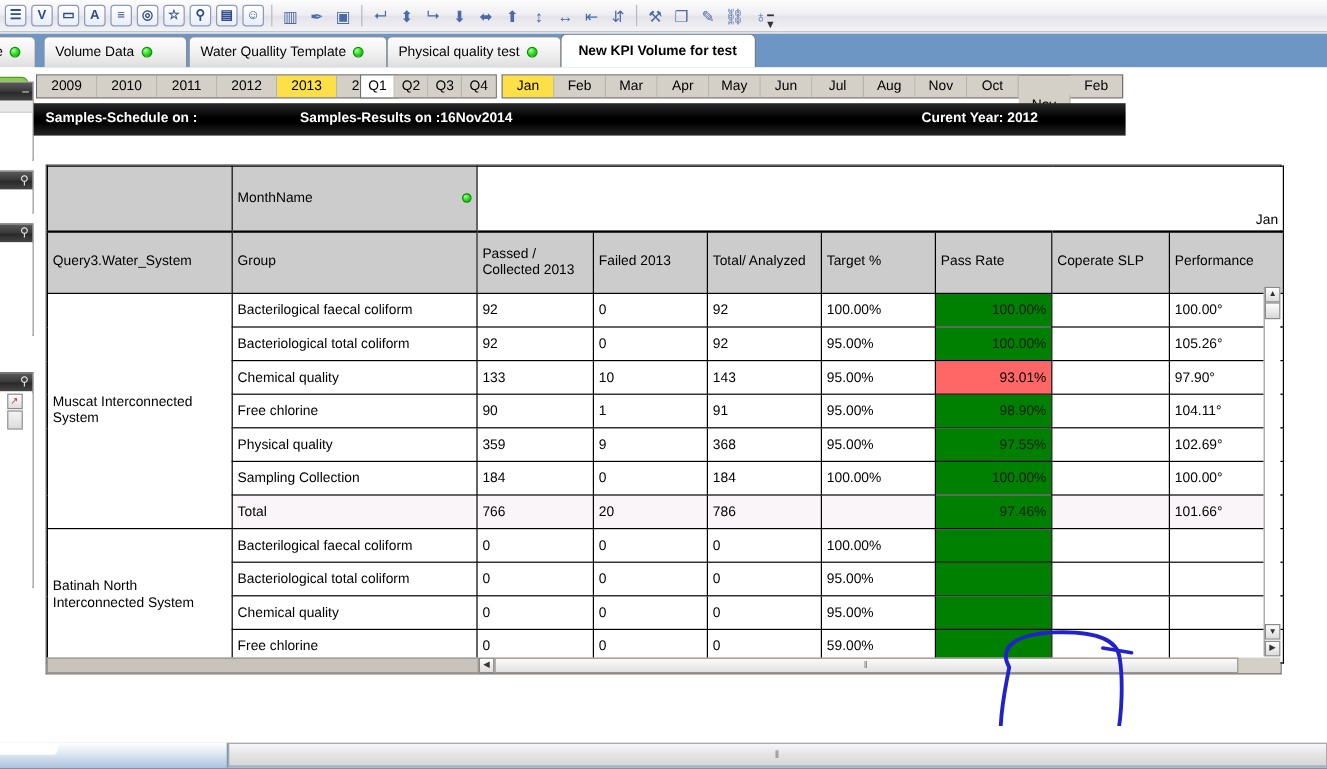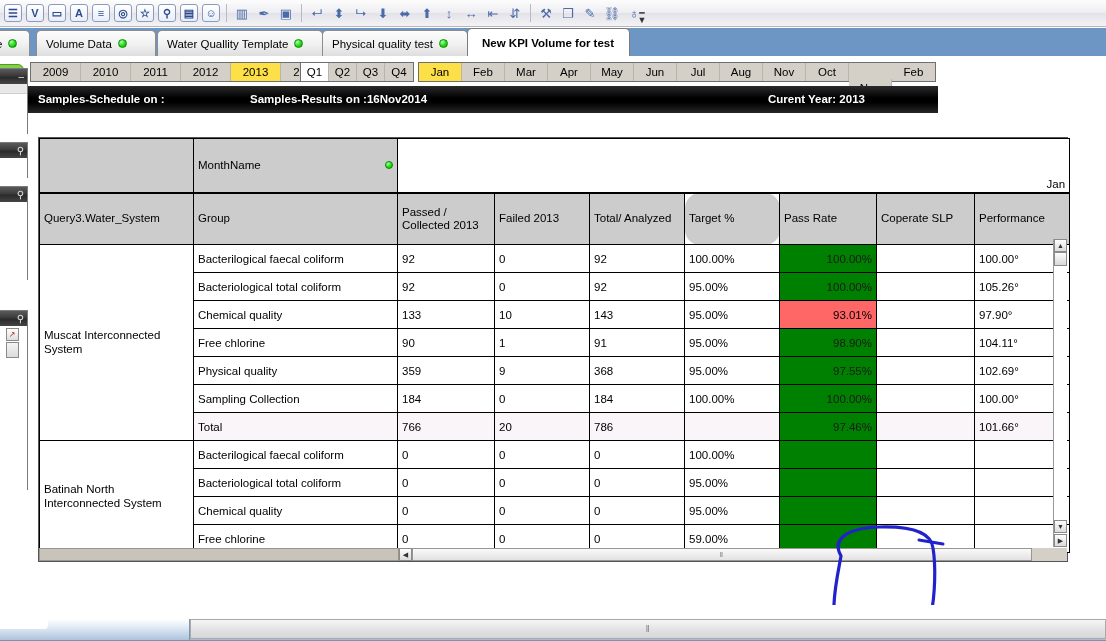--- a/index.html
+++ b/index.html
@@ -415,21 +415,21 @@
         <span>Nov</span>
       </div>
       <div class="selcell" style="width: 43px;">
         <span>Feb</span>
       </div>
     </div>
 
   <div class="infobar">
     <span style="left:10px;">Samples-Schedule on  :</span>
     <span style="left:222px;">Samples-Results on  :16Nov2014</span>
-    <span style="left:740px;">Curent Year: 2013</span>
+    <span style="left:740px;">Curent Year: 2012</span>
   </div>
 
   <div class="gridwrap">
     <table class="grid">
       <colgroup>
         <col style="width:154px">
           <col style="width:204px">
           <col style="width:97px">
         <col style="width:95px">
           <col style="width:95px">
@@ -448,21 +448,21 @@
               </div>
             </td>
             <td class="cell-white" colspan="7" style="text-align: right; border-left: 1px solid rgb(0, 0, 0); vertical-align: bottom;">Jan</td>
           </tr>
           <tr style="height: 52px;">
             <td class="hdr-gray" style="vertical-align: middle; white-space: normal; line-height: 1.15; border-top: 2px solid rgb(0, 0, 0);">Query3.Water_System</td>
             <td class="hdr-gray" style="vertical-align: middle; white-space: normal; line-height: 1.15; border-top: 2px solid rgb(0, 0, 0);">Group</td>
             <td class="hdr-gray" style="vertical-align: middle; white-space: normal; line-height: 1.15; border-top: 2px solid rgb(0, 0, 0);">Passed /<br>Collected 2013</td>
             <td class="hdr-gray" style="vertical-align: middle; white-space: normal; line-height: 1.15; border-top: 2px solid rgb(0, 0, 0);">Failed 2013</td>
             <td class="hdr-gray" style="vertical-align: middle; white-space: normal; line-height: 1.15; border-top: 2px solid rgb(0, 0, 0);">Total/ Analyzed</td>
-            <td class="hdr-gray" style="vertical-align: middle; white-space: normal; line-height: 1.15; border-top: 2px solid rgb(0, 0, 0); border-radius: 15px;">Target %</td>
+            <td class="hdr-gray" style="vertical-align: middle; white-space: normal; line-height: 1.15; border-top: 2px solid rgb(0, 0, 0);">Target %</td>
             <td class="hdr-gray" style="vertical-align: middle; white-space: normal; line-height: 1.15; border-top: 2px solid rgb(0, 0, 0);">Pass Rate</td>
             <td class="hdr-gray" style="vertical-align: middle; white-space: normal; line-height: 1.15; border-top: 2px solid rgb(0, 0, 0);">Coperate SLP</td>
             <td class="hdr-gray" style="vertical-align: middle; white-space: normal; line-height: 1.15; border-top: 2px solid rgb(0, 0, 0);">Performance</td>
           </tr>
           <tr style="height: 28px;">
             <td class="cell-white" rowspan="7" style="vertical-align: middle; white-space: normal; line-height: 1.2;">Muscat Interconnected System</td>
             <td class="cell-white">Bacterilogical faecal coliform</td>
             <td class="cell-white num">92</td>
             <td class="cell-white num">0</td>
             <td class="cell-white num">92</td>

